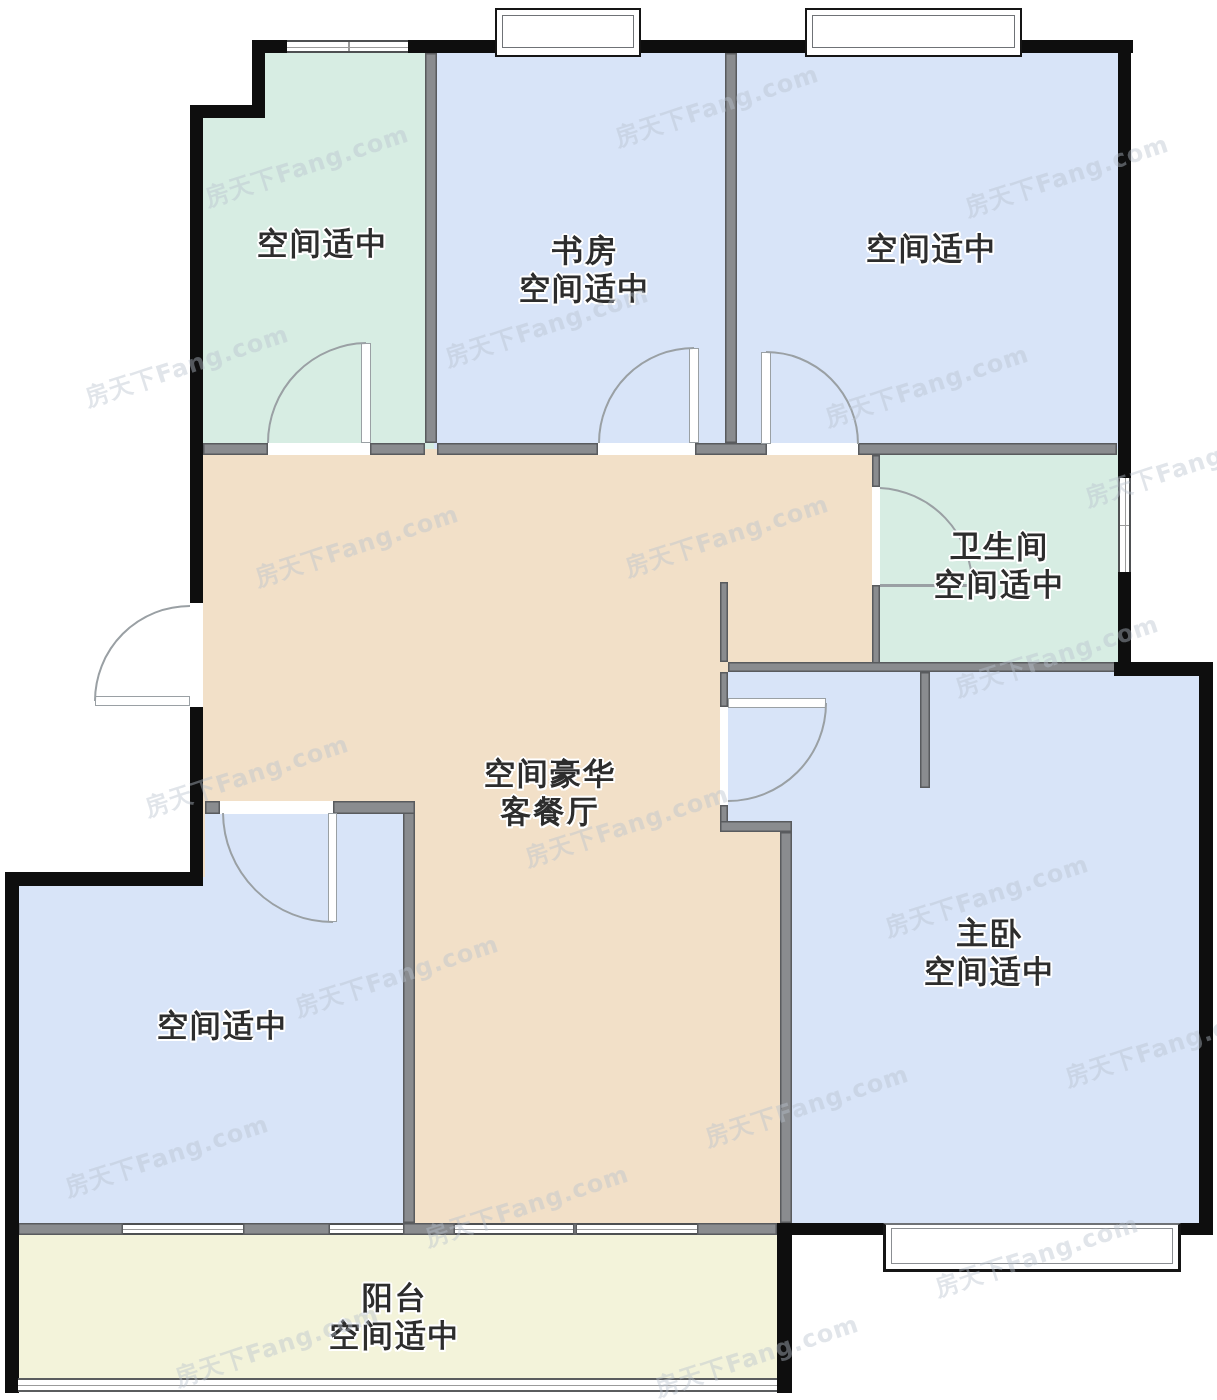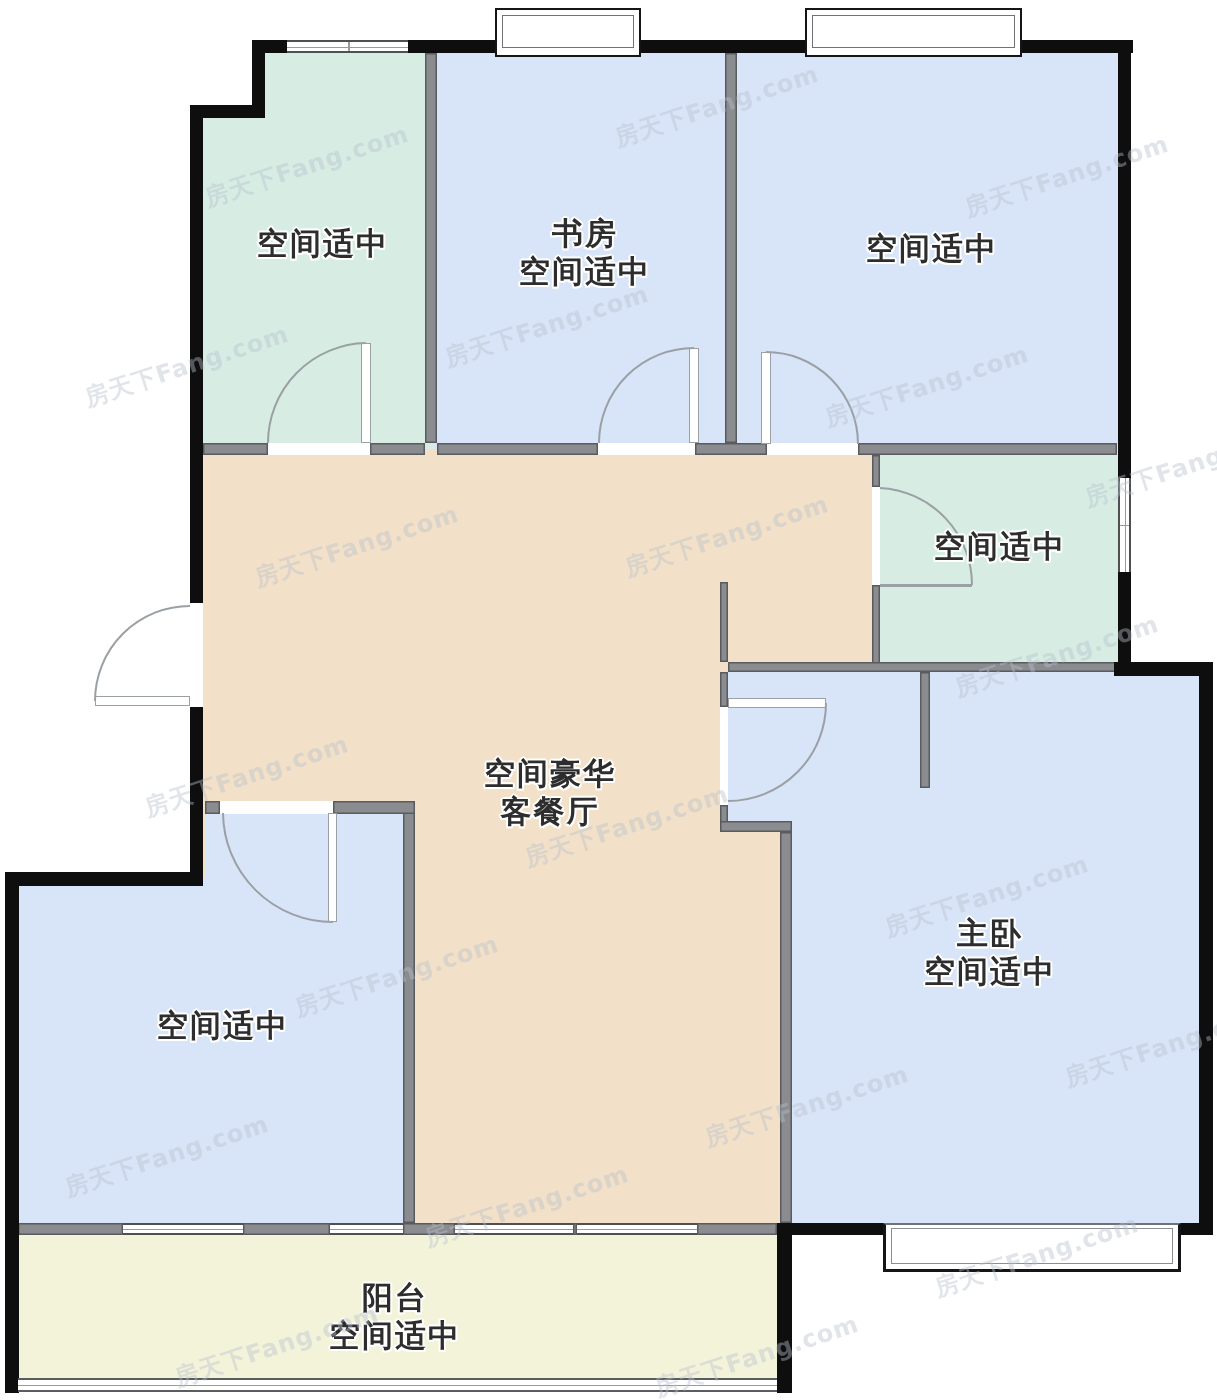--- a/index.html
+++ b/index.html
@@ -150,28 +150,29 @@
     <path d="M 694 348 A 95 95 0 0 0 599 443" fill="none" stroke="#9aa0a4" stroke-width="2"></path>
     <path d="M 766 352 A 92 92 0 0 1 858 444" fill="none" stroke="#9aa0a4" stroke-width="2"></path>
     <path d="M 880 488 A 97 97 0 0 1 972 585" fill="none" stroke="#9aa0a4" stroke-width="2"></path>
     <path d="M 826 703 A 98 98 0 0 1 728 801" fill="none" stroke="#9aa0a4" stroke-width="2"></path>
     <path d="M 223 813 A 110 110 0 0 0 333 922" fill="none" stroke="#9aa0a4" stroke-width="2"></path>
   </svg>
 
   <div class="label" style="left:183px;top:224px;">
     <div>空间适中</div>
   </div>
-  <div class="label" style="left:445px;top:214px;">
+  <div class="label" style="left:445px;top:231px;">
     <div>书房</div>
     <div>空间适中</div>
   </div>
   <div class="label" style="left:792px;top:229px;">
     <div>空间适中</div>
   </div>
   <div class="label" style="left:860px;top:527px;">
+    <div>卫生间</div>
     <div>空间适中</div>
   </div>
   <div class="label" style="left:410px;top:754px;">
     <div>空间豪华</div>
     <div>客餐厅</div>
   </div>
   <div class="label" style="left:850px;top:914px;">
     <div>主卧</div>
     <div>空间适中</div>
   </div>

